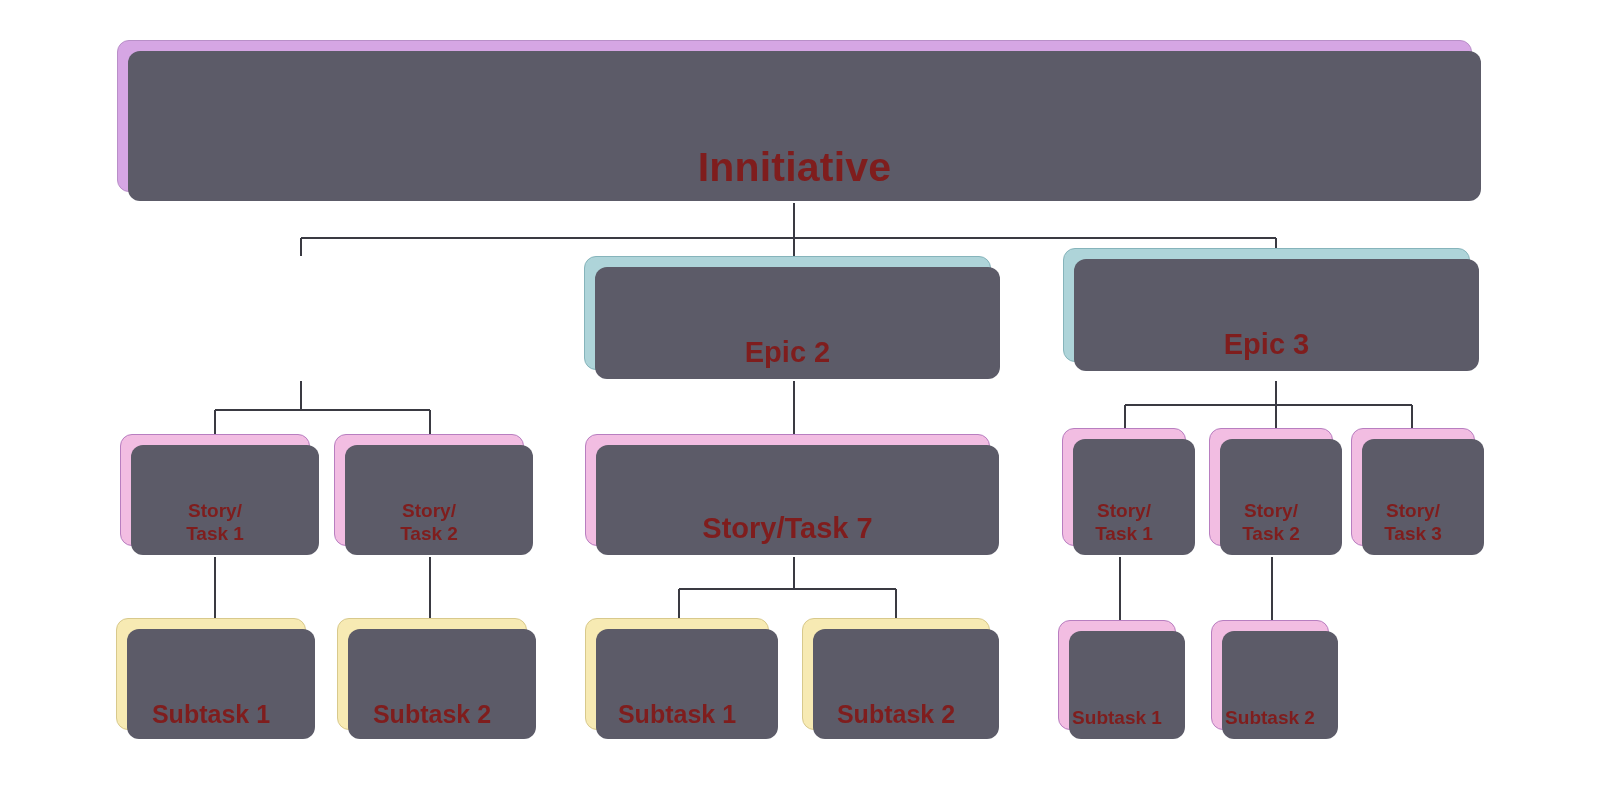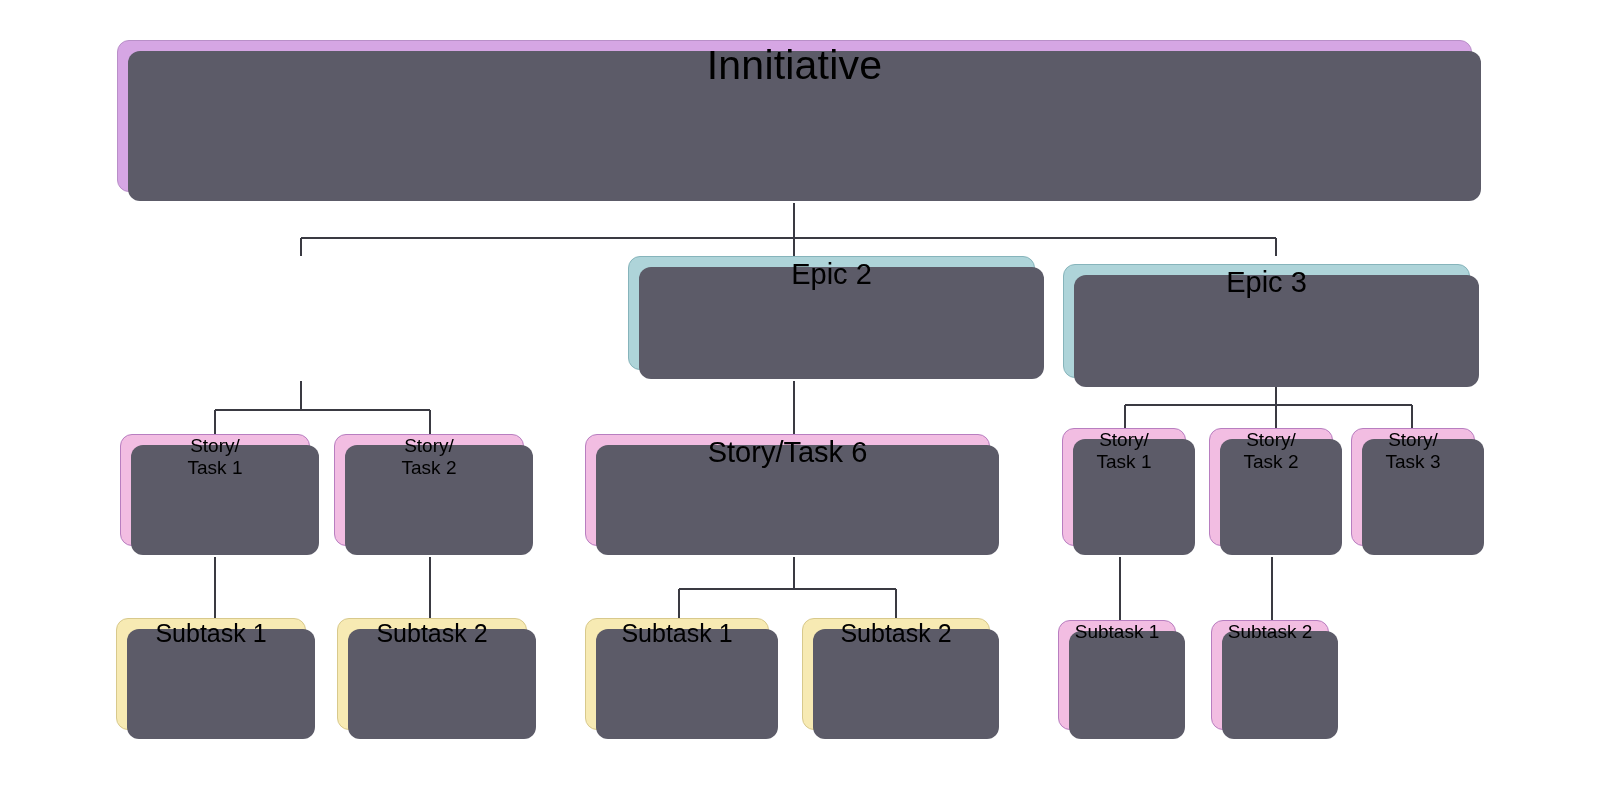--- a/index.html
+++ b/index.html
@@ -23,25 +23,25 @@
     top: 0;
     width: 1600px;
     height: 797px;
     pointer-events: none;
   }
   .node {
     position: absolute;
     box-sizing: border-box;
     border-radius: 12px;
     display: flex;
-    align-items: flex-start;
+    align-items: flex-end;
     justify-content: center;
     text-align: center;
-    font-weight: normal;
-    color: #000000;
+    font-weight: bold;
+    color: #7f1d1d;
     line-height: 1.18;
     z-index: 2;
   }
   .node .shadow {
     position: absolute;
     left: 10px;
     top: 10px;
     width: 100%;
     height: 100%;
     border-radius: 12px;
@@ -125,43 +125,43 @@
       <line x1="1120" y1="557" x2="1120" y2="620"></line>
       <line x1="1272" y1="557" x2="1272" y2="620"></line>
     </g>
   </svg>
 
   <div class="node node-initiative" style="left:117px; top:40px; width:1355px; height:152px;">
     <span class="shadow"></span>
     <span class="label">Innitiative</span>
   </div>
 
-  <div class="node node-epic" style="left:584px; top:256px; width:407px; height:114px;margin-left:44px;">
+  <div class="node node-epic" style="left:584px; top:256px; width:407px; height:114px;">
     <span class="shadow"></span>
     <span class="label">Epic 2</span>
   </div>
-  <div class="node node-epic" style="left:1063px; top:264px; width:407px; height:114px;">
+  <div class="node node-epic" style="left:1063px; top:248px; width:407px; height:114px;">
     <span class="shadow"></span>
     <span class="label">Epic 3</span>
   </div>
 
   <div class="node node-story" style="left:120px; top:434px; width:190px; height:112px;">
     <span class="shadow"></span>
     <span class="label">Story/
 Task 1</span>
   </div>
   <div class="node node-story" style="left:334px; top:434px; width:190px; height:112px;">
     <span class="shadow"></span>
     <span class="label">Story/
 Task 2</span>
   </div>
 
   <div class="node node-story-wide" style="left:585px; top:434px; width:405px; height:112px;">
     <span class="shadow"></span>
-    <span class="label">Story/Task 6</span>
+    <span class="label">Story/Task 7</span>
   </div>
 
   <div class="node node-story" style="left:1062px; top:428px; width:124px; height:118px;">
     <span class="shadow"></span>
     <span class="label">Story/
 Task 1</span>
   </div>
   <div class="node node-story" style="left:1209px; top:428px; width:124px; height:118px;">
     <span class="shadow"></span>
     <span class="label">Story/

